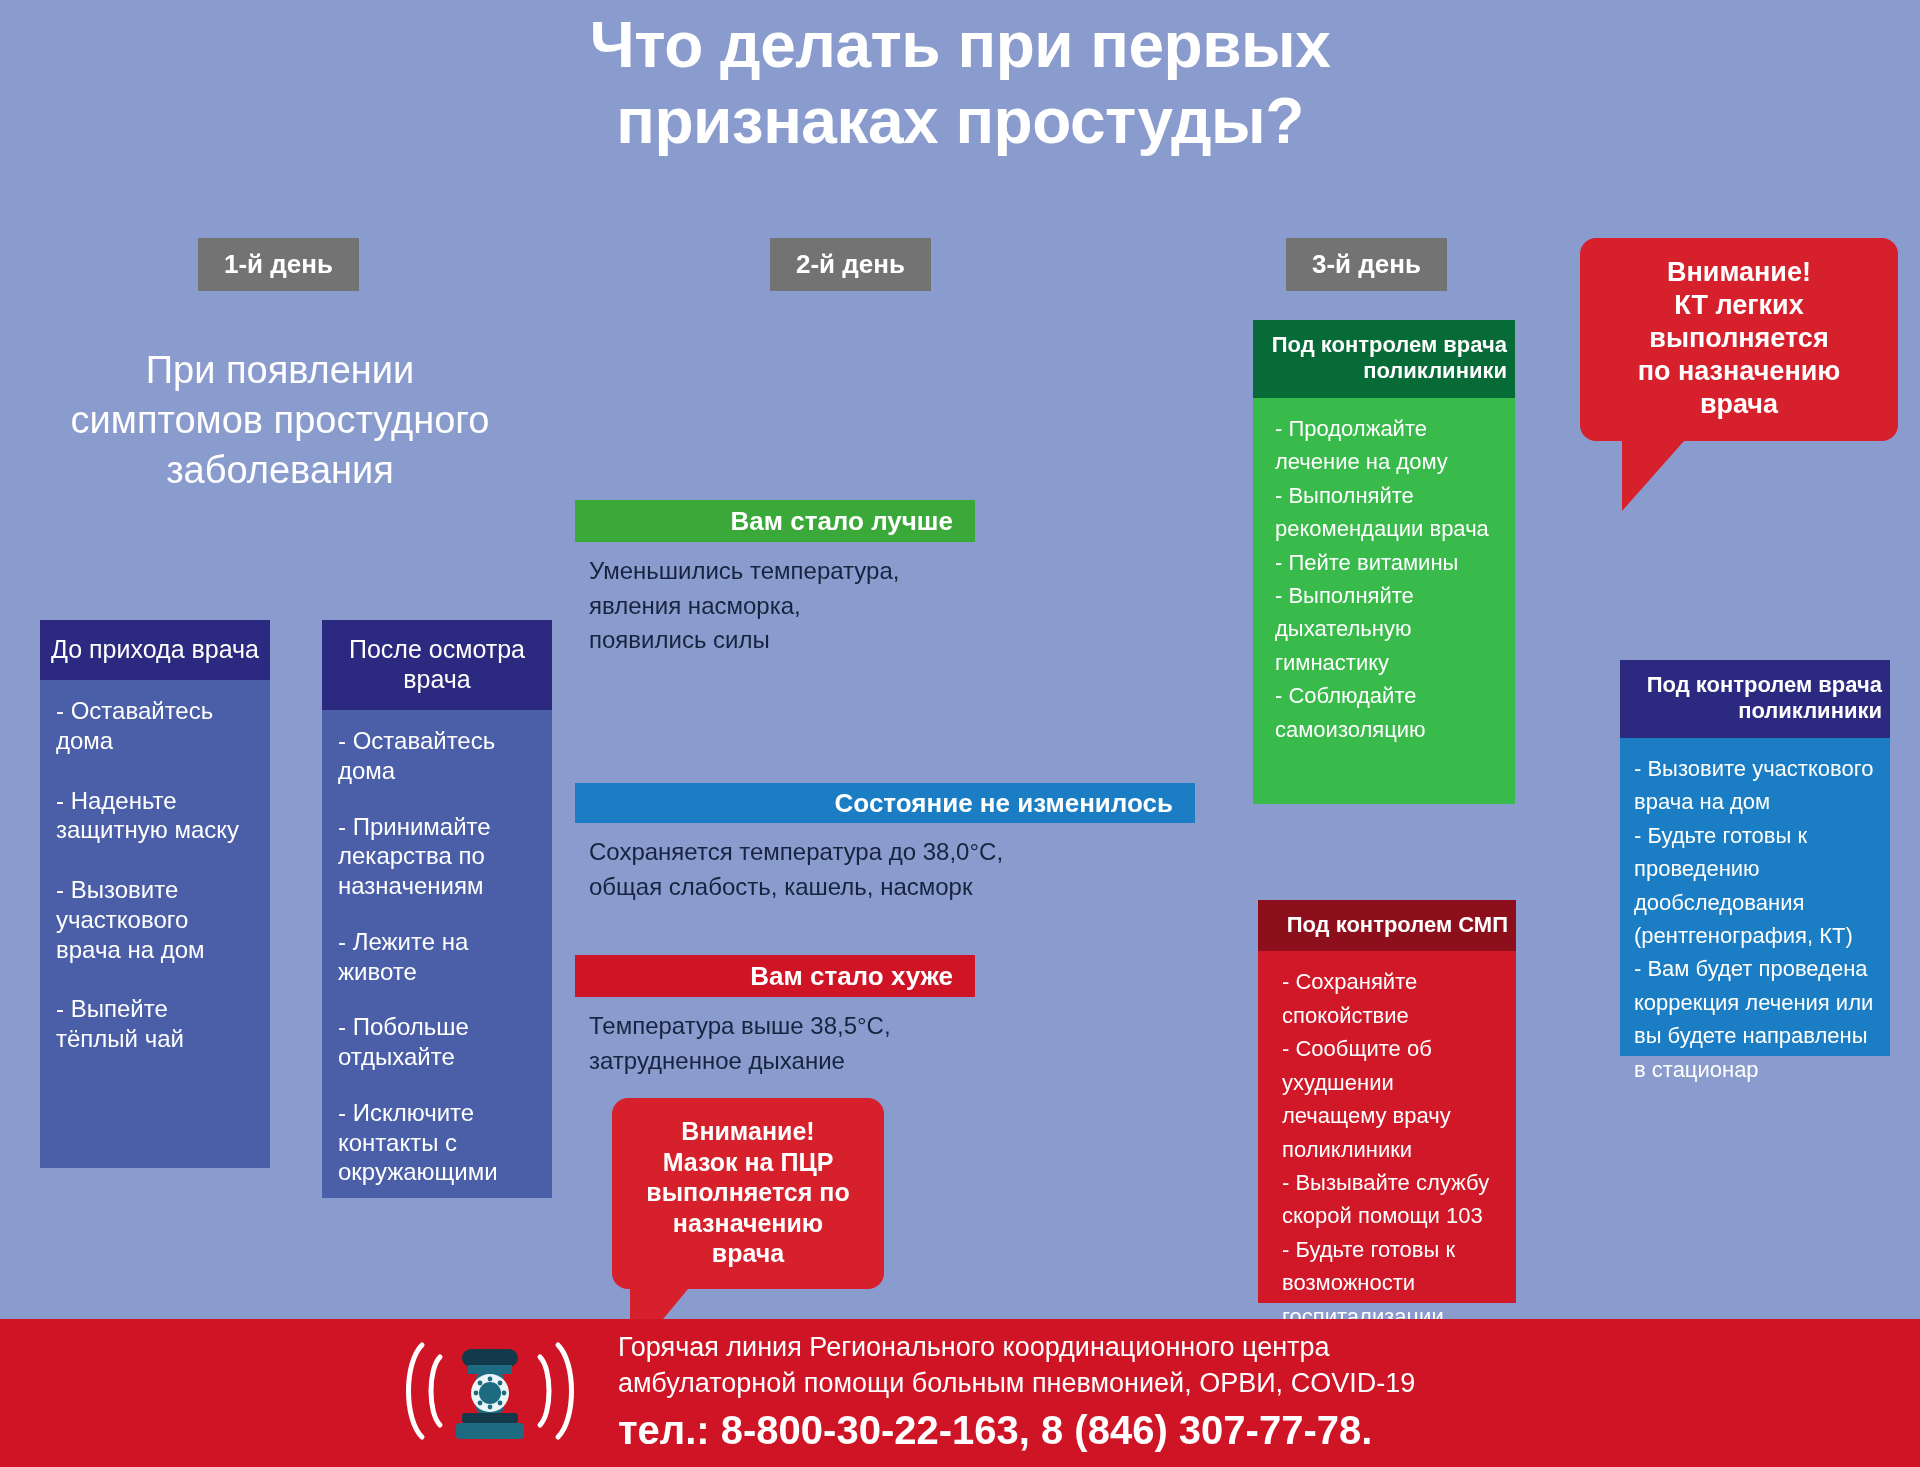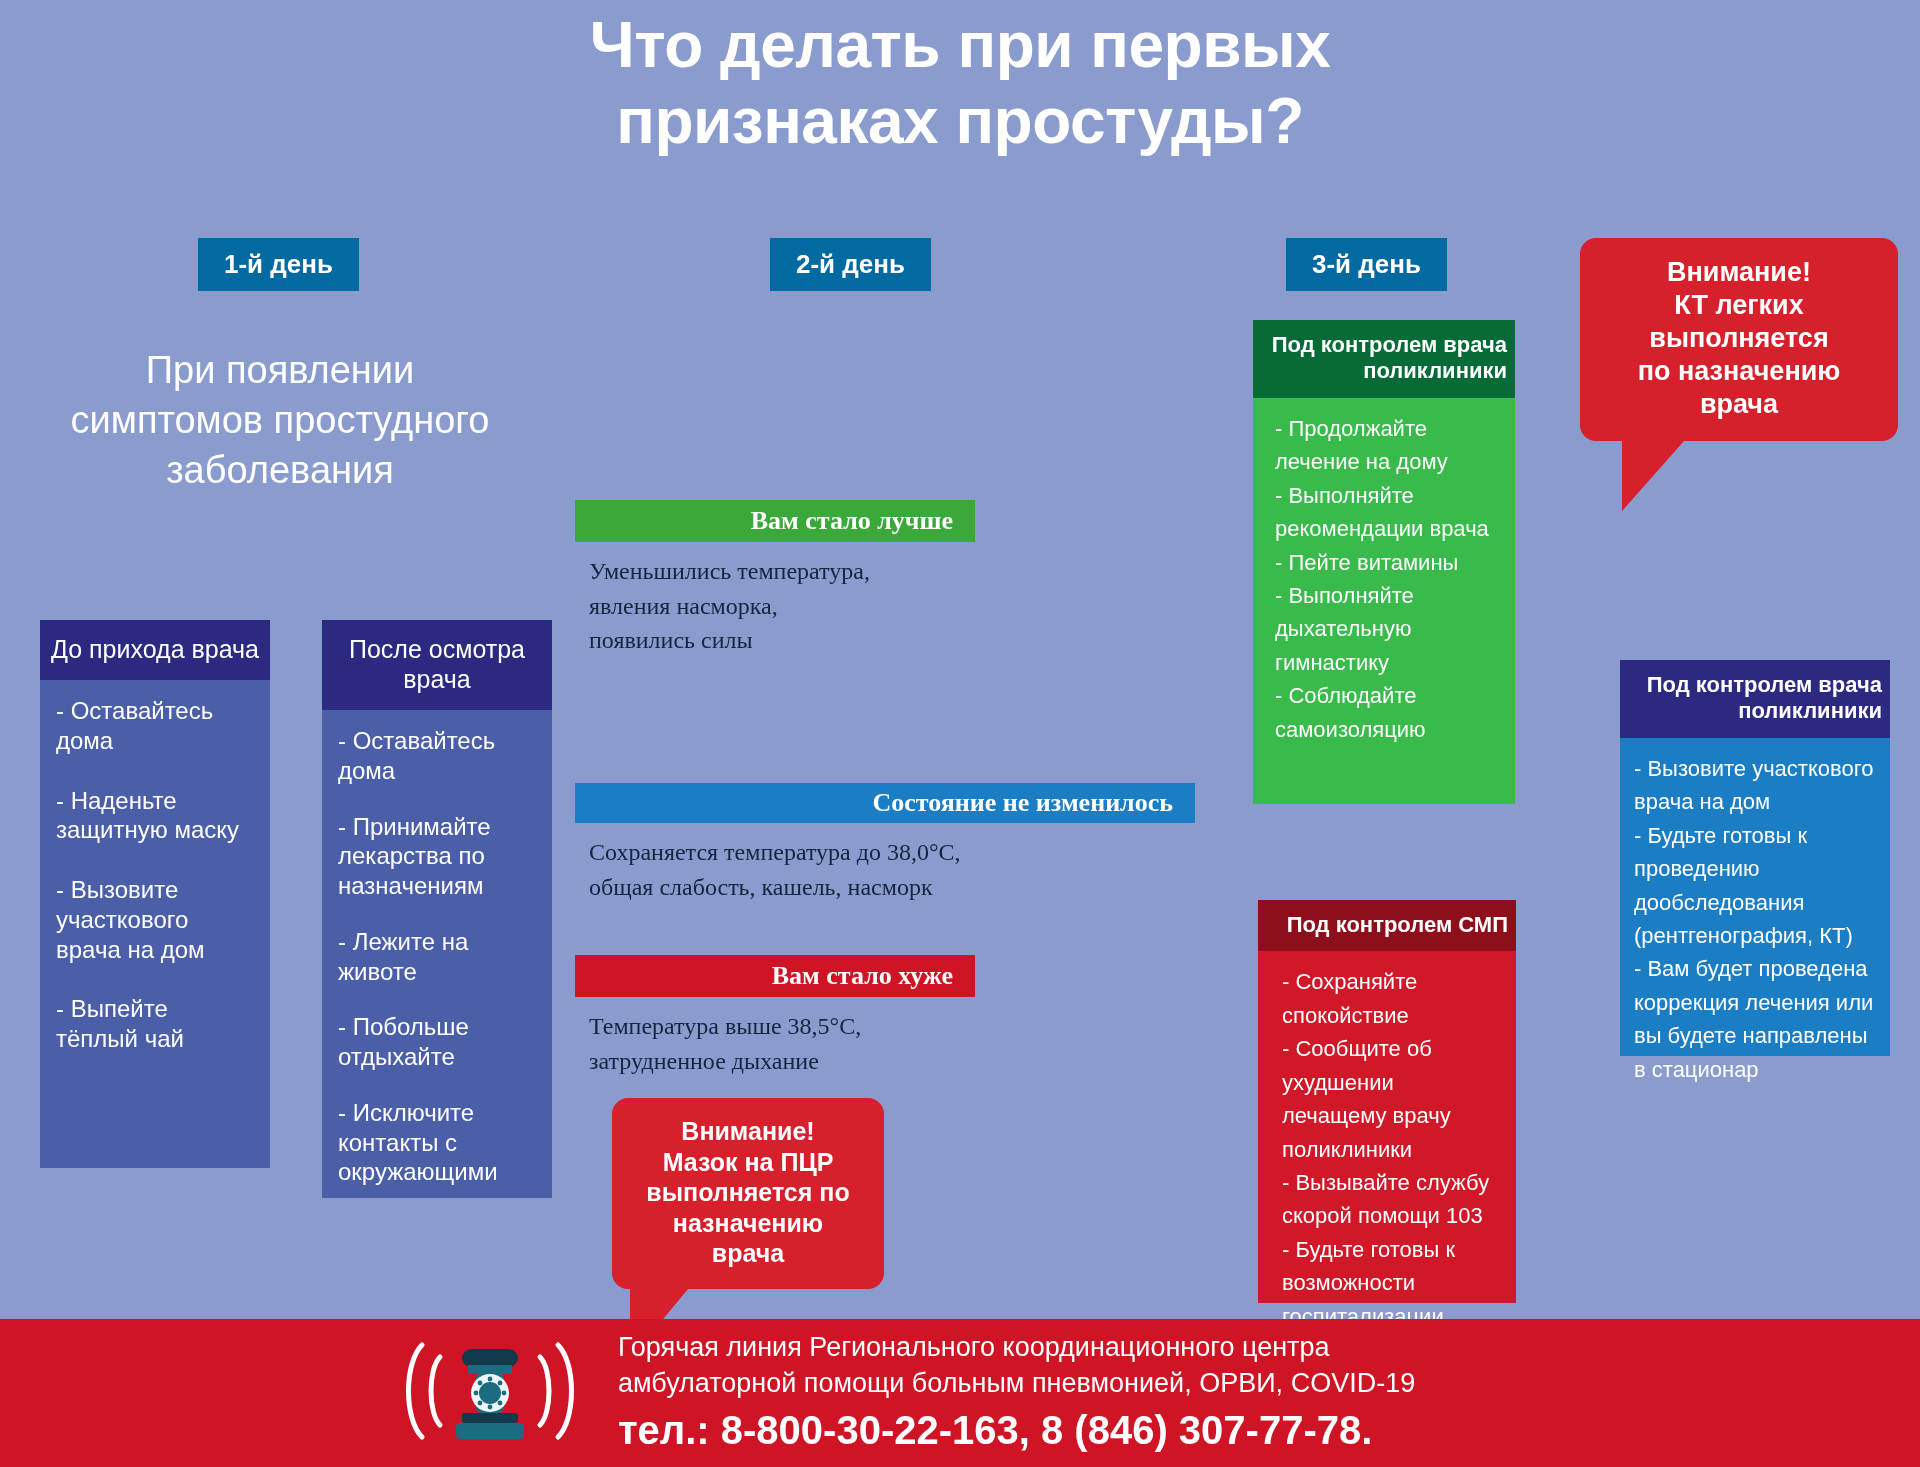--- a/index.html
+++ b/index.html
@@ -23,21 +23,21 @@
     color: #ffffff;
     font-size: 64px;
     font-weight: bold;
     line-height: 1.18;
     letter-spacing: -0.5px;
   }
 
   
   .day-chip {
     position: absolute;
-    background: #0369a1;
+    background: #737373;
     color: #ffffff;
     font-size: 26px;
     font-weight: bold;
     padding: 11px 26px;
     text-align: center;
     white-space: nowrap;
   }
   #day1 { left: 198px; top: 238px; }
   #day2 { left: 770px; top: 238px; text-align: center; }
   #day3 { left: 1286px; top: 238px; }
@@ -74,21 +74,21 @@
   #card-before { left: 40px; top: 620px; width: 230px; height: 580px; }
   #card-before .card-head { background: #2b2a80; }
   #card-before .card-body { background: #4a5fa8; height: 488px; }
 
   #card-after { left: 322px; top: 620px; width: 230px; height: 580px; }
   #card-after .card-head { background: #2b2a80; }
   #card-after .card-body { background: #4a5fa8; height: 488px; }
   #card-after .card-body p { margin-bottom: 26px; }
 
   
-  .arrow-wrap { position: absolute; font-family: Liberation Serif, serif; }
+  .arrow-wrap { position: absolute; }
   .arrow-bar {
     position: relative;
     color: #ffffff;
     font-weight: bold;
     font-size: 26px;
     display: flex;
     align-items: center;
     justify-content: flex-end;
     padding-right: 22px;
   }

